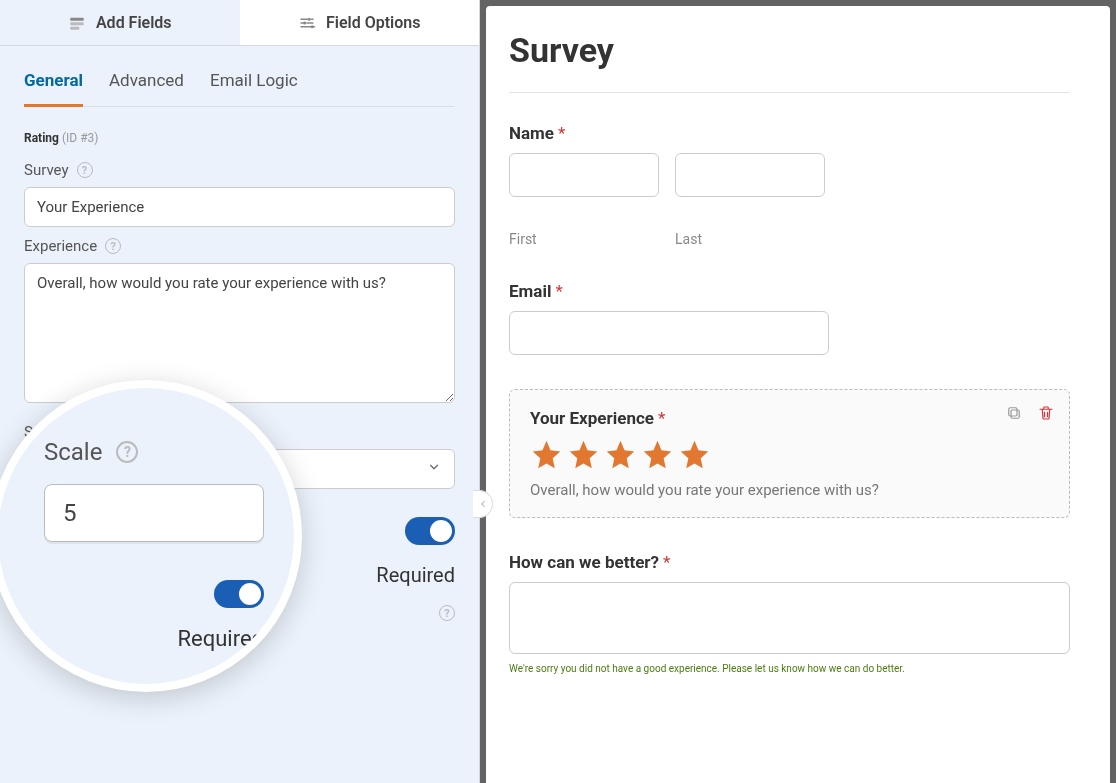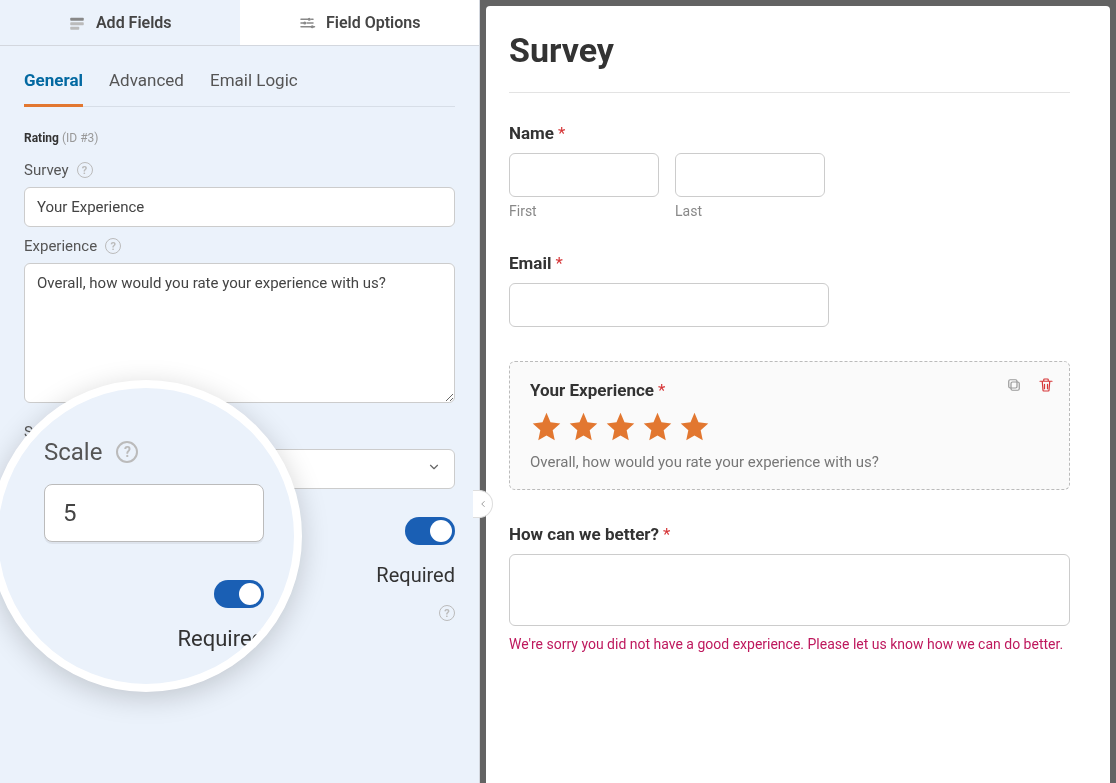--- a/index.html
+++ b/index.html
@@ -168,39 +168,39 @@
   .preview hr { border: none; border-top: 1px solid #e3e3e3; margin: 22px 0 30px; }
   .field-block { margin-bottom: 34px; }
   .field-label {
     font-size: 17px; font-weight: 700; color: #333; margin-bottom: 10px;
   }
   .req { color: #d63638; font-weight: 400; margin-left: 4px; }
   .input-row { display: flex; gap: 16px; }
   .pv-input {
     border: 1px solid #ccc; border-radius: 6px; height: 44px; background: #fff;
   }
-  .input-col { display: flex; flex-direction: column; }
+  .input-col { display: flex; flex-direction: column; gap: 28px; }
   .input-col .pv-input { width: 150px; }
   .sublabel { color: #888; font-size: 14px; margin-top: 6px; }
   .email-input.pv-input { width: 320px; }
   .selected-field {
     border: 1px dashed #bbb; border-radius: 6px; padding: 18px 20px 18px 20px;
     background: #fafafa; position: relative;
   }
   .field-actions {
     position: absolute; right: 14px; top: 14px; display: flex; gap: 14px;
   }
   .field-actions svg { width: 18px; height: 18px; cursor: pointer; }
   .stars { display: flex; gap: 4px; margin: 8px 0 10px; }
   .stars svg { width: 33px; height: 33px; fill: #e27730; }
   .desc-text { color: #777; font-size: 15px; }
   .improve-textarea {
     border: 1px solid #ccc; border-radius: 6px; height: 72px; width: 100%; background: #fff;
   }
-  .help-text { color: #be185d; font-size: 14px; margin-top: 8px; line-height: 1.45; }
+  .help-text { color: #4d7c0f; font-size: 10px; margin-top: 8px; line-height: 1.45; }
 </style>
 </head>
 <body>
 
 <div class="app">
 
   <div class="sidebar">
 
     <div class="tabs-top">
       <div class="tab">

